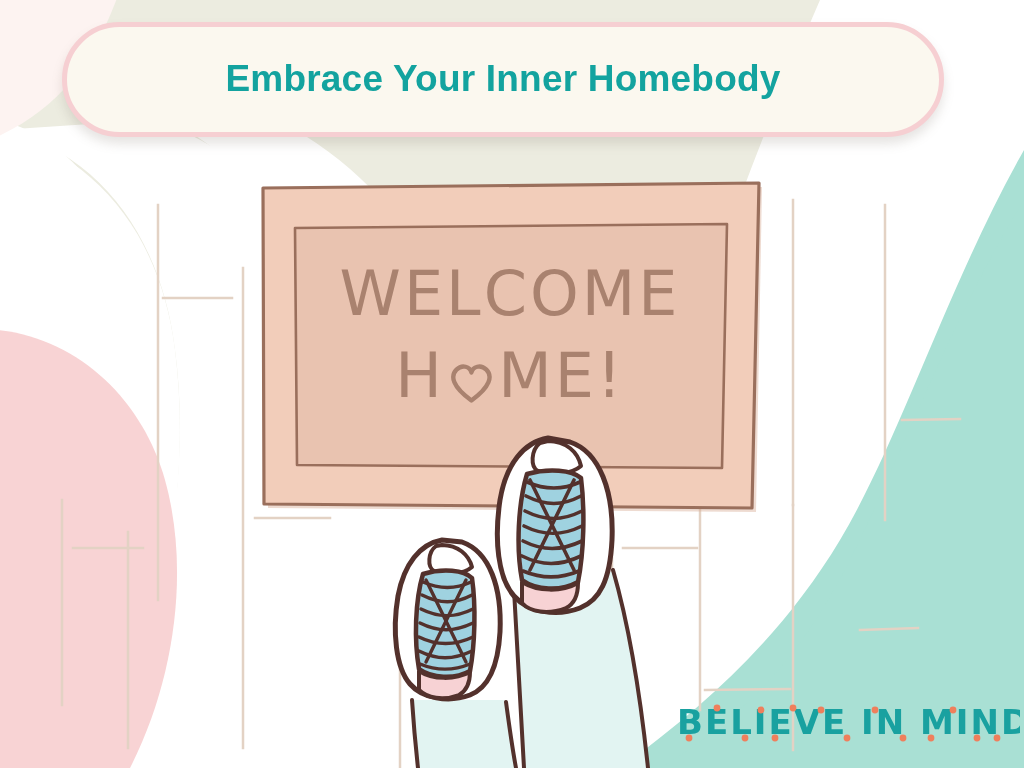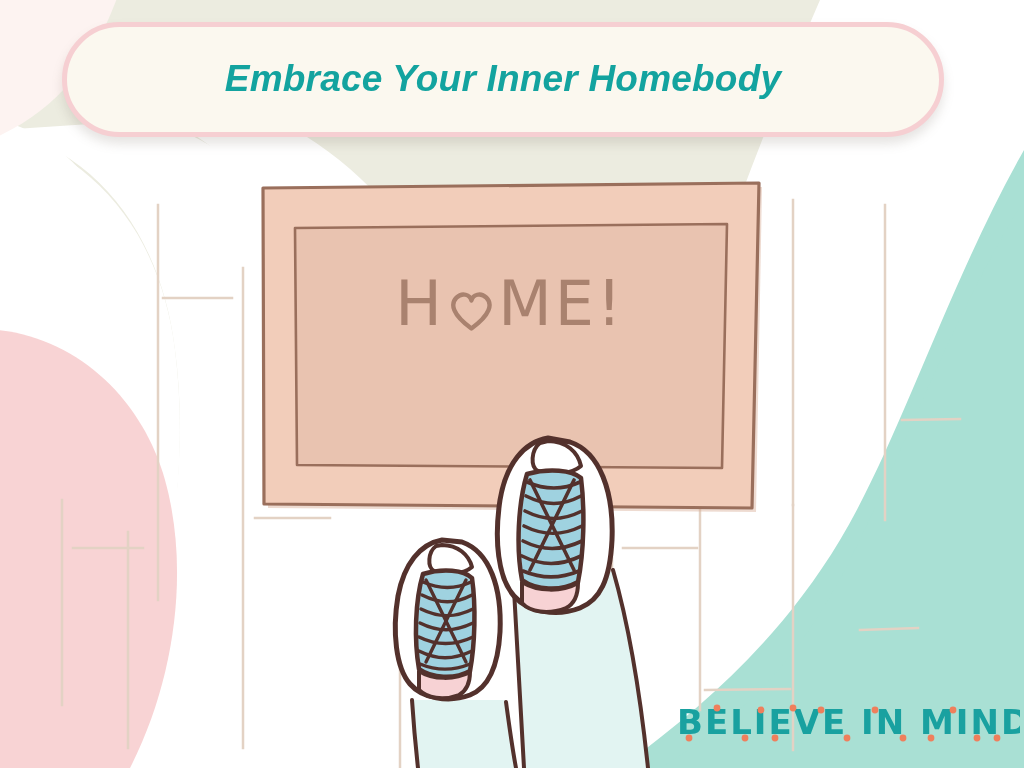--- a/index.html
+++ b/index.html
@@ -44,21 +44,20 @@
     right: 0;
     top: 50%;
     transform: translateY(-52%);
     text-align: center;
     color: #13a39f;
     font-size: 37px;
     font-weight: bold;
     letter-spacing: 0.2px;
     font-family: "Liberation Sans", sans-serif;
     white-space: nowrap;
-    font-style: italic;
   }
 
   
   .mat-text {
     position: absolute;
     left: 300px;
     top: 258px;
     width: 420px;
     text-align: center;
     color: #a9826f;
@@ -159,20 +158,21 @@
     </g>
 
     <g>
       <path d="M266,192 L762,187 L756,512 L268,508 Z" fill="#d9b09a" opacity="0.45"></path>
       <path d="M263,188 L759,183 L752,508 L264,504 Z" fill="#f2cdba" stroke="#9a6f5c" stroke-width="3.2" stroke-linejoin="round"></path>
       <path d="M295,228 L727,224 L722,468 L297,465 Z" fill="#e9c3b0" stroke="#9a6f5c" stroke-width="2.6" stroke-linejoin="round"></path>
     </g>
   </svg>
 
   <div class="mat-text">
+    <span>WELCOME</span>
     <span class="mat-line2">
       <span>H</span><span class="heart-glyph"><svg viewBox="0 0 100 90">
         <path d="M50 84 C10 55 6 33 19 20 C31 8 47 14 50 26 C53 14 69 8 81 20 C94 33 90 55 50 84 Z" fill="none" stroke="#a9826f" stroke-width="9" stroke-linejoin="round"></path>
       </svg></span><span>ME!</span>
     </span>
   </div>
 
   <svg class="layer" viewBox="0 0 1024 768" preserveAspectRatio="none">
 
     <path d="M512,575 C516,620 520,680 525,768 L648,768

